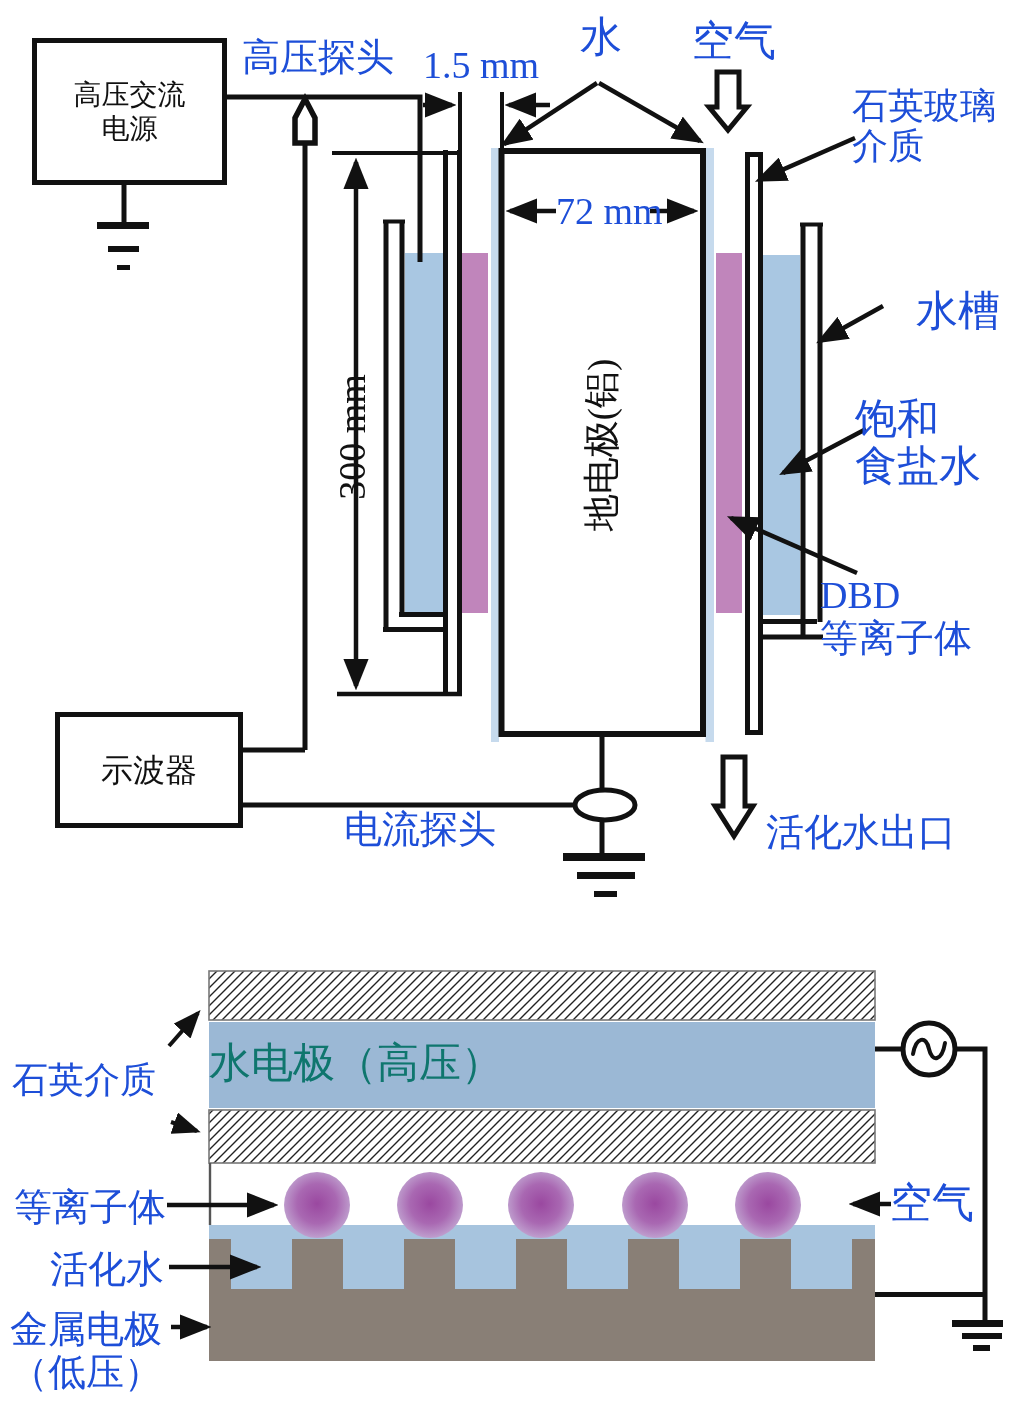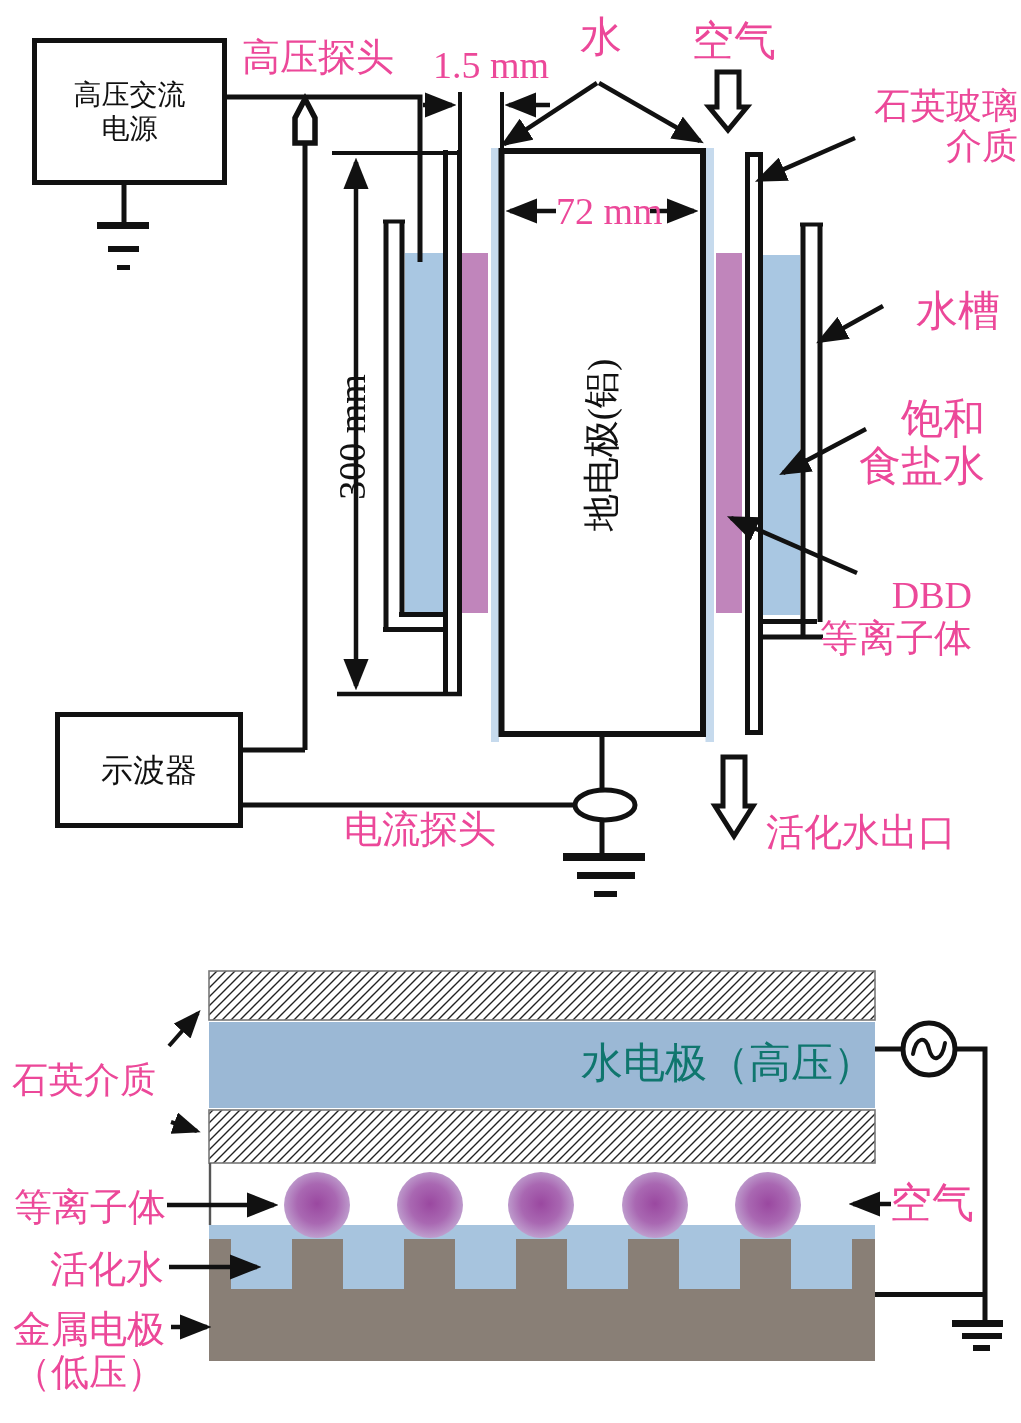--- a/index.html
+++ b/index.html
@@ -1,23 +1,23 @@
 <!DOCTYPE html>
 <html><head>
 <meta charset="utf-8">
 <style>
   html,body{margin:0;padding:0;background:#ffffff;}
   #canvas{
     position:relative;width:1021px;height:1423px;background:#fff;overflow:hidden;
     font-family:"Liberation Serif","DejaVu Serif",serif;color:#111;
   }
   #diagram-svg{position:absolute;left:0;top:0;z-index:1;}
-  .lbl{position:absolute;z-index:2;white-space:nowrap;line-height:1.12;color:#ec4899;}
+  .lbl{position:absolute;z-index:2;white-space:nowrap;line-height:1.12;color:#1d4ed8;}
   .f42{font-size:42px;} .f40{font-size:36px;} .f38{font-size:38px;}
-  .center{text-align:right;}
+  .center{text-align:left;}
   .boxed{
     position:absolute;z-index:2;border:5px solid #111;background:#fff;
     display:flex;flex-direction:column;align-items:center;justify-content:center;
     font-size:28px;line-height:1.2;
   }
   .rot{
     position:absolute;z-index:2;display:flex;align-items:center;justify-content:center;
     transform:rotate(-90deg);font-size:38px;white-space:nowrap;
   }
 </style>

